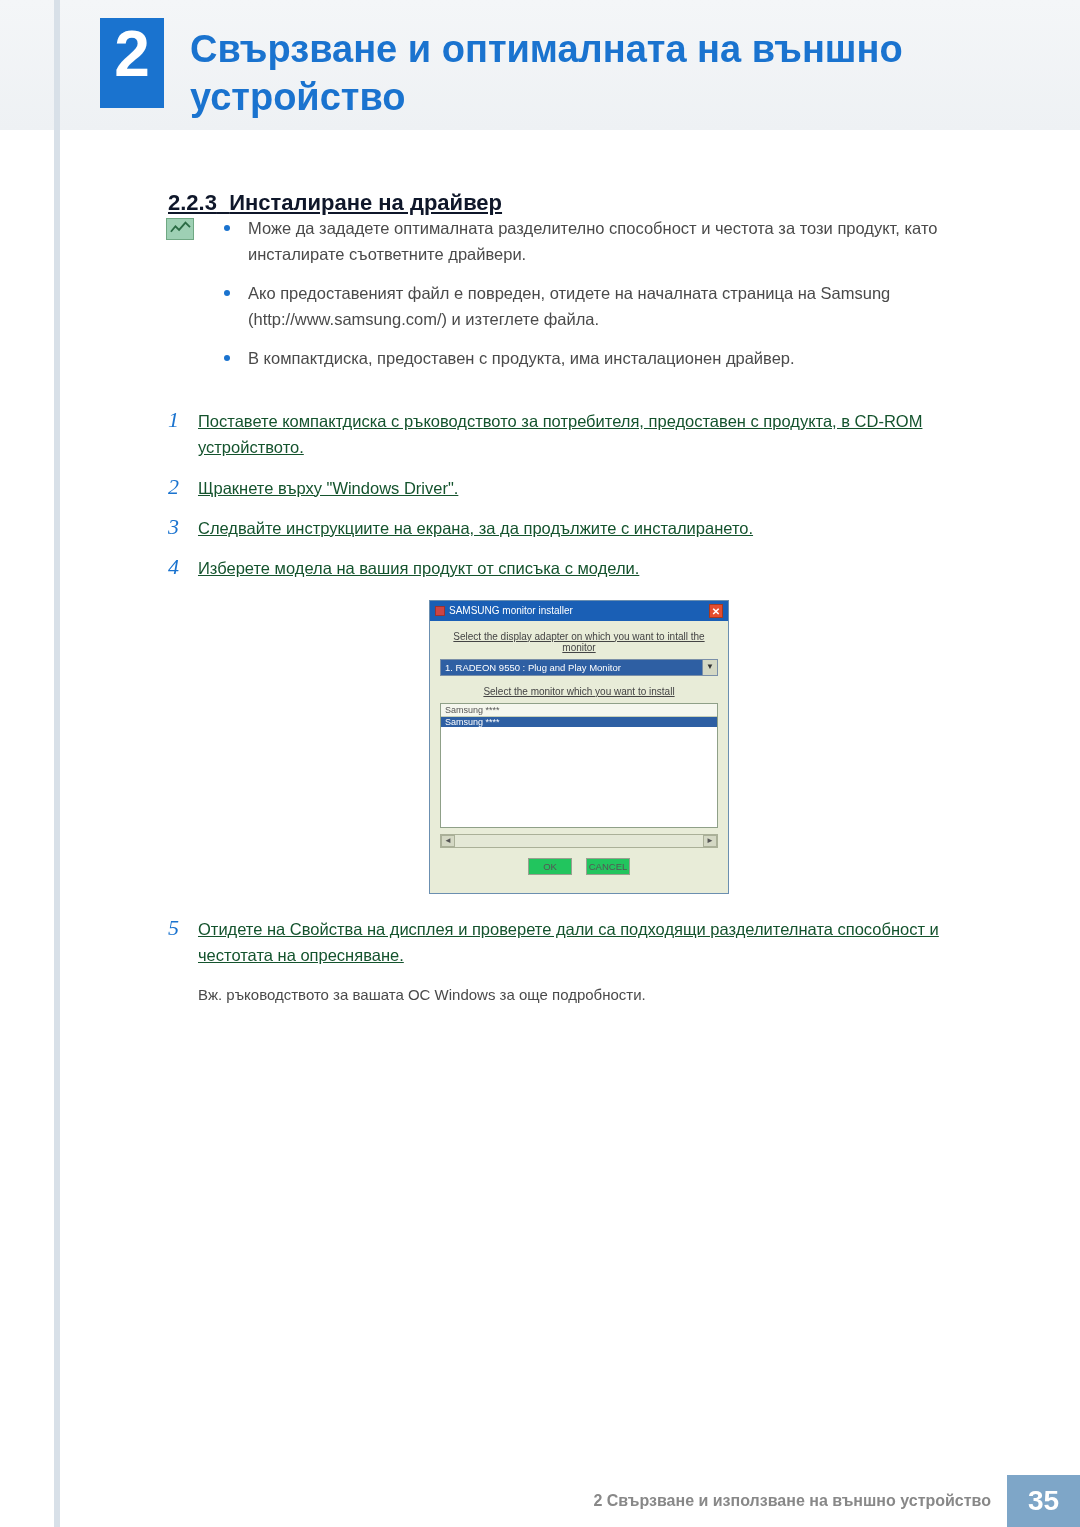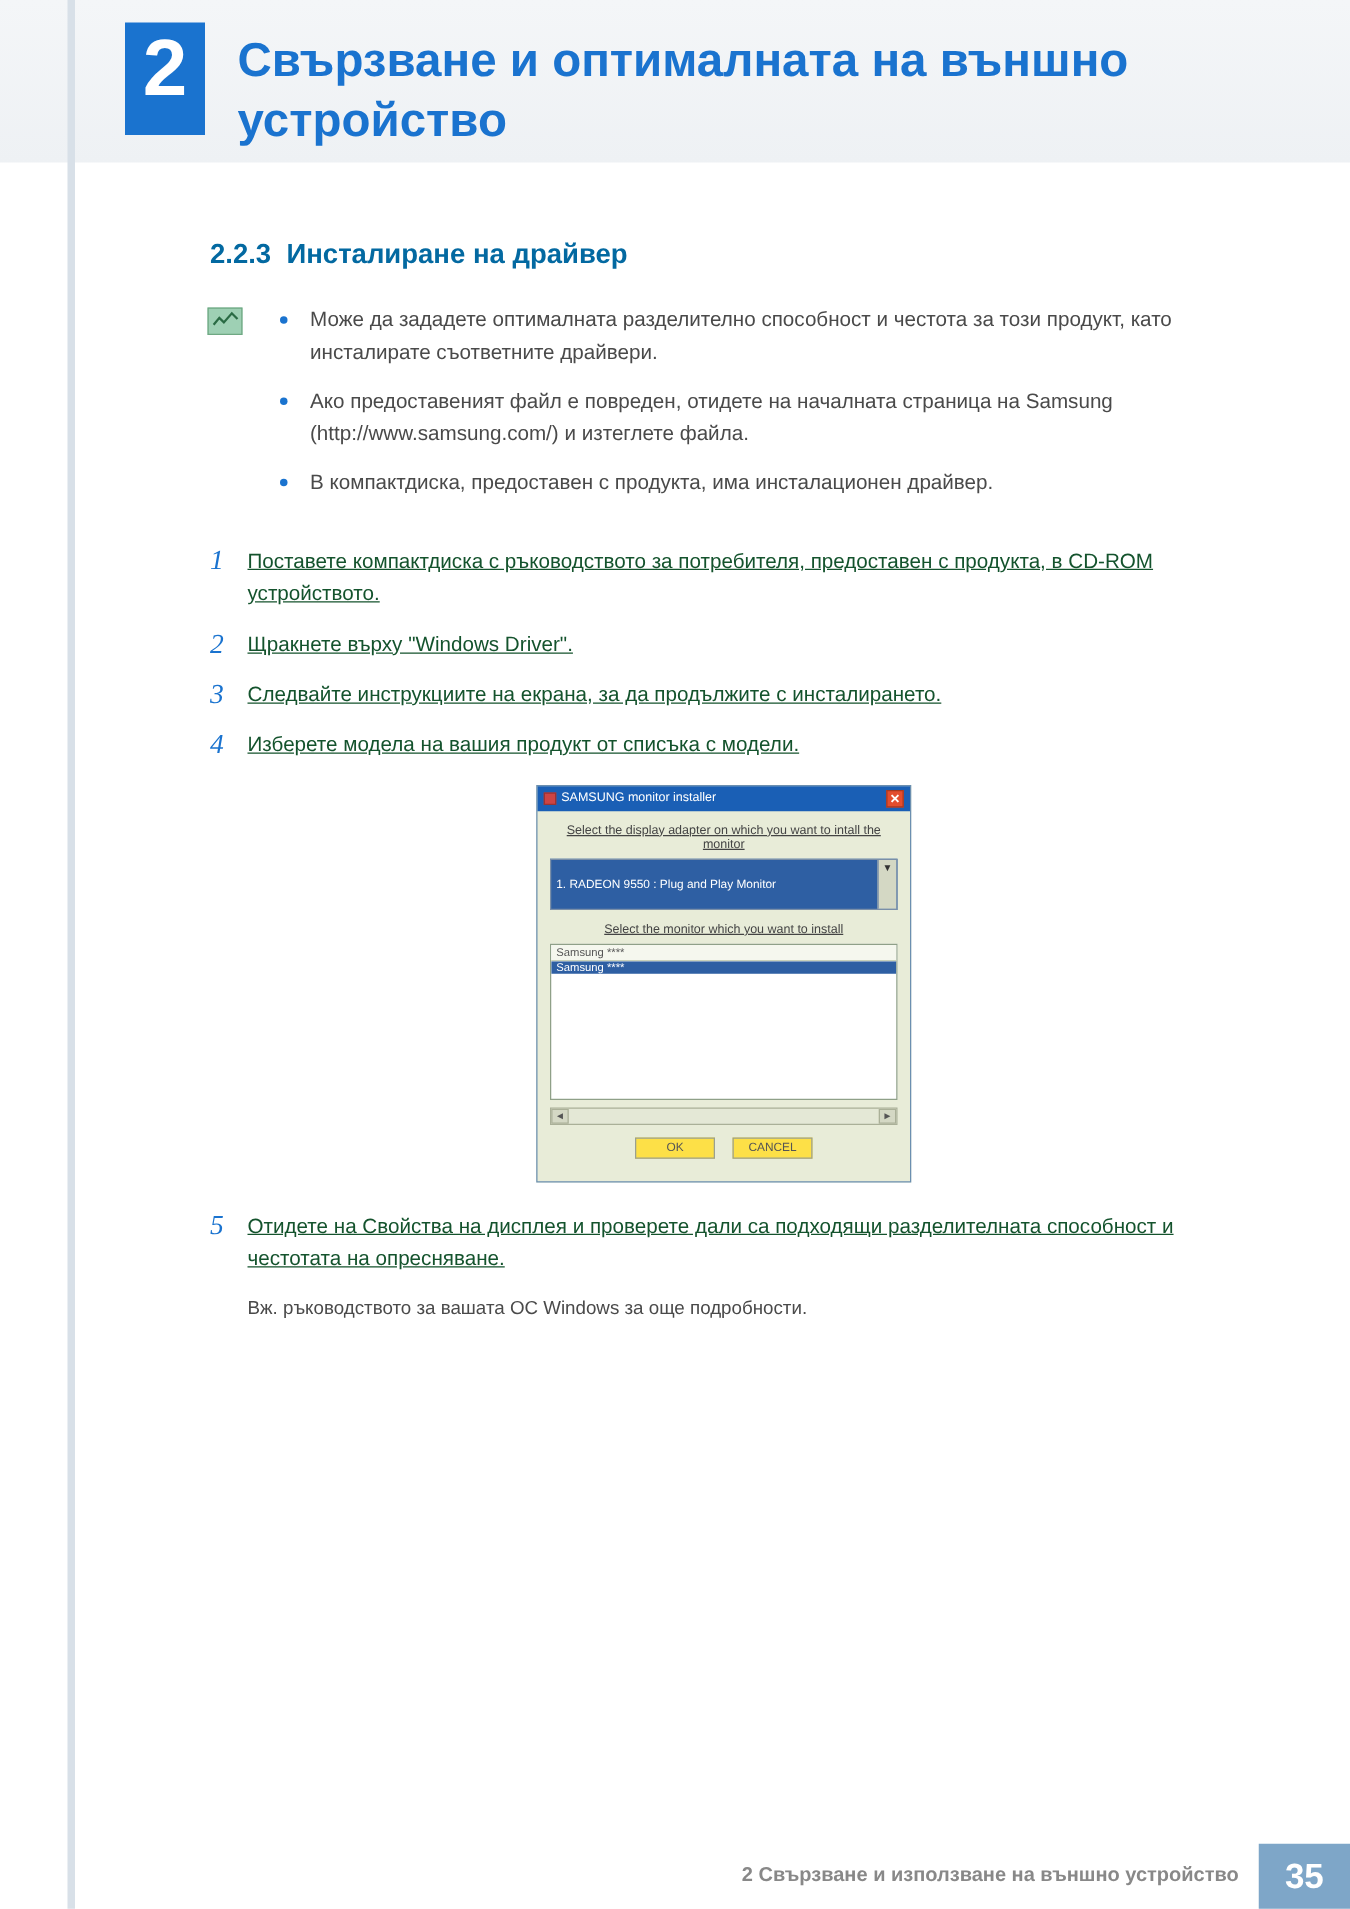--- a/index.html
+++ b/index.html
@@ -55,24 +55,24 @@
     font-weight: 700;
     line-height: 1.25;
   }
   .content {
     position: absolute;
     left: 168px;
     top: 190px;
     right: 90px;
   }
   .section-title {
-    color: #0369a1;
+    color: #0f172a;
     font-size: 22px;
     font-weight: 700;
-    margin-bottom: 28px;
+    text-decoration: underline;
   }
   .note-block {
     display: flex;
     margin-bottom: 22px;
     margin-left: -2px;
   }
   .note-icon {
     flex: 0 0 28px;
     height: 22px;
     background: #9ed0b4;
@@ -185,21 +185,21 @@
   .installer-select {
     display: flex;
     border: 1px solid #7a8fa8;
     background: #2e5fa3;
     color: #fff;
     font-size: 9.5px;
     margin-bottom: 10px;
   }
   .installer-select .sel-text {
     flex: 1;
-    padding: 14px 4px;
+    padding: 2px 4px;
   }
   .installer-select .sel-arrow {
     width: 15px;
     background: #d4d8c4;
     color: #333;
     text-align: center;
     border-left: 1px solid #7a8fa8;
     font-size: 8px;
     line-height: 14px;
   }
@@ -244,25 +244,25 @@
     color: #555;
   }
   .installer-scroll .track { flex: 1; }
   .installer-buttons {
     display: flex;
     justify-content: center;
     gap: 14px;
     padding: 10px 0 12px;
   }
   .installer-buttons .btn {
-    width: 64px;
+    width: 44px;
     padding: 2px 0;
     font-size: 9.5px;
     text-align: center;
-    background: #fde047;
+    background: #22c55e;
     border: 1px solid #9aa090;
     color: #555;
   }
 
   .footer {
     position: absolute;
     left: 0;
     right: 0;
     bottom: 0;
     height: 52px;

